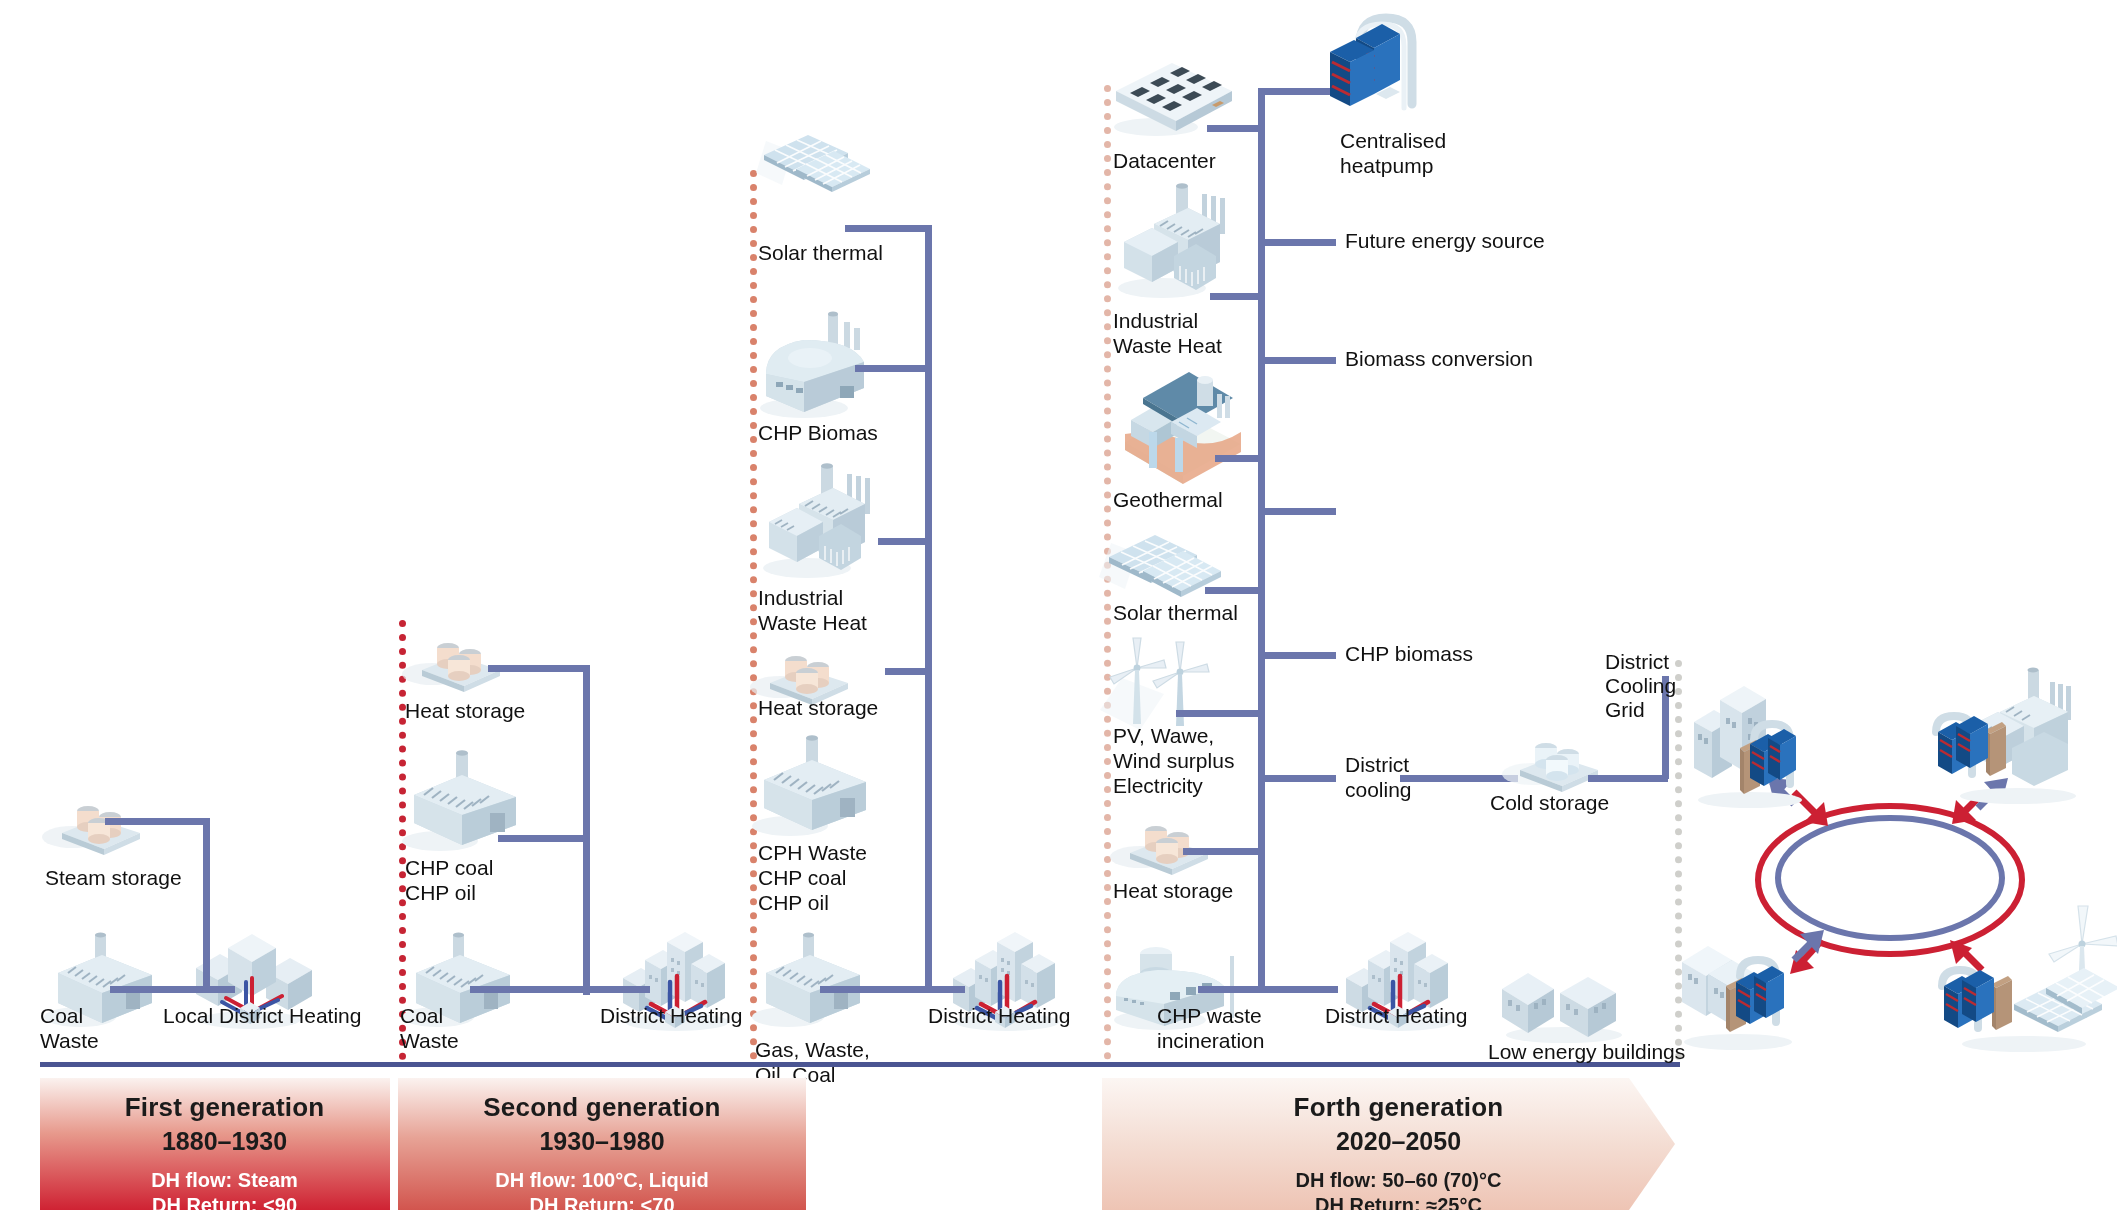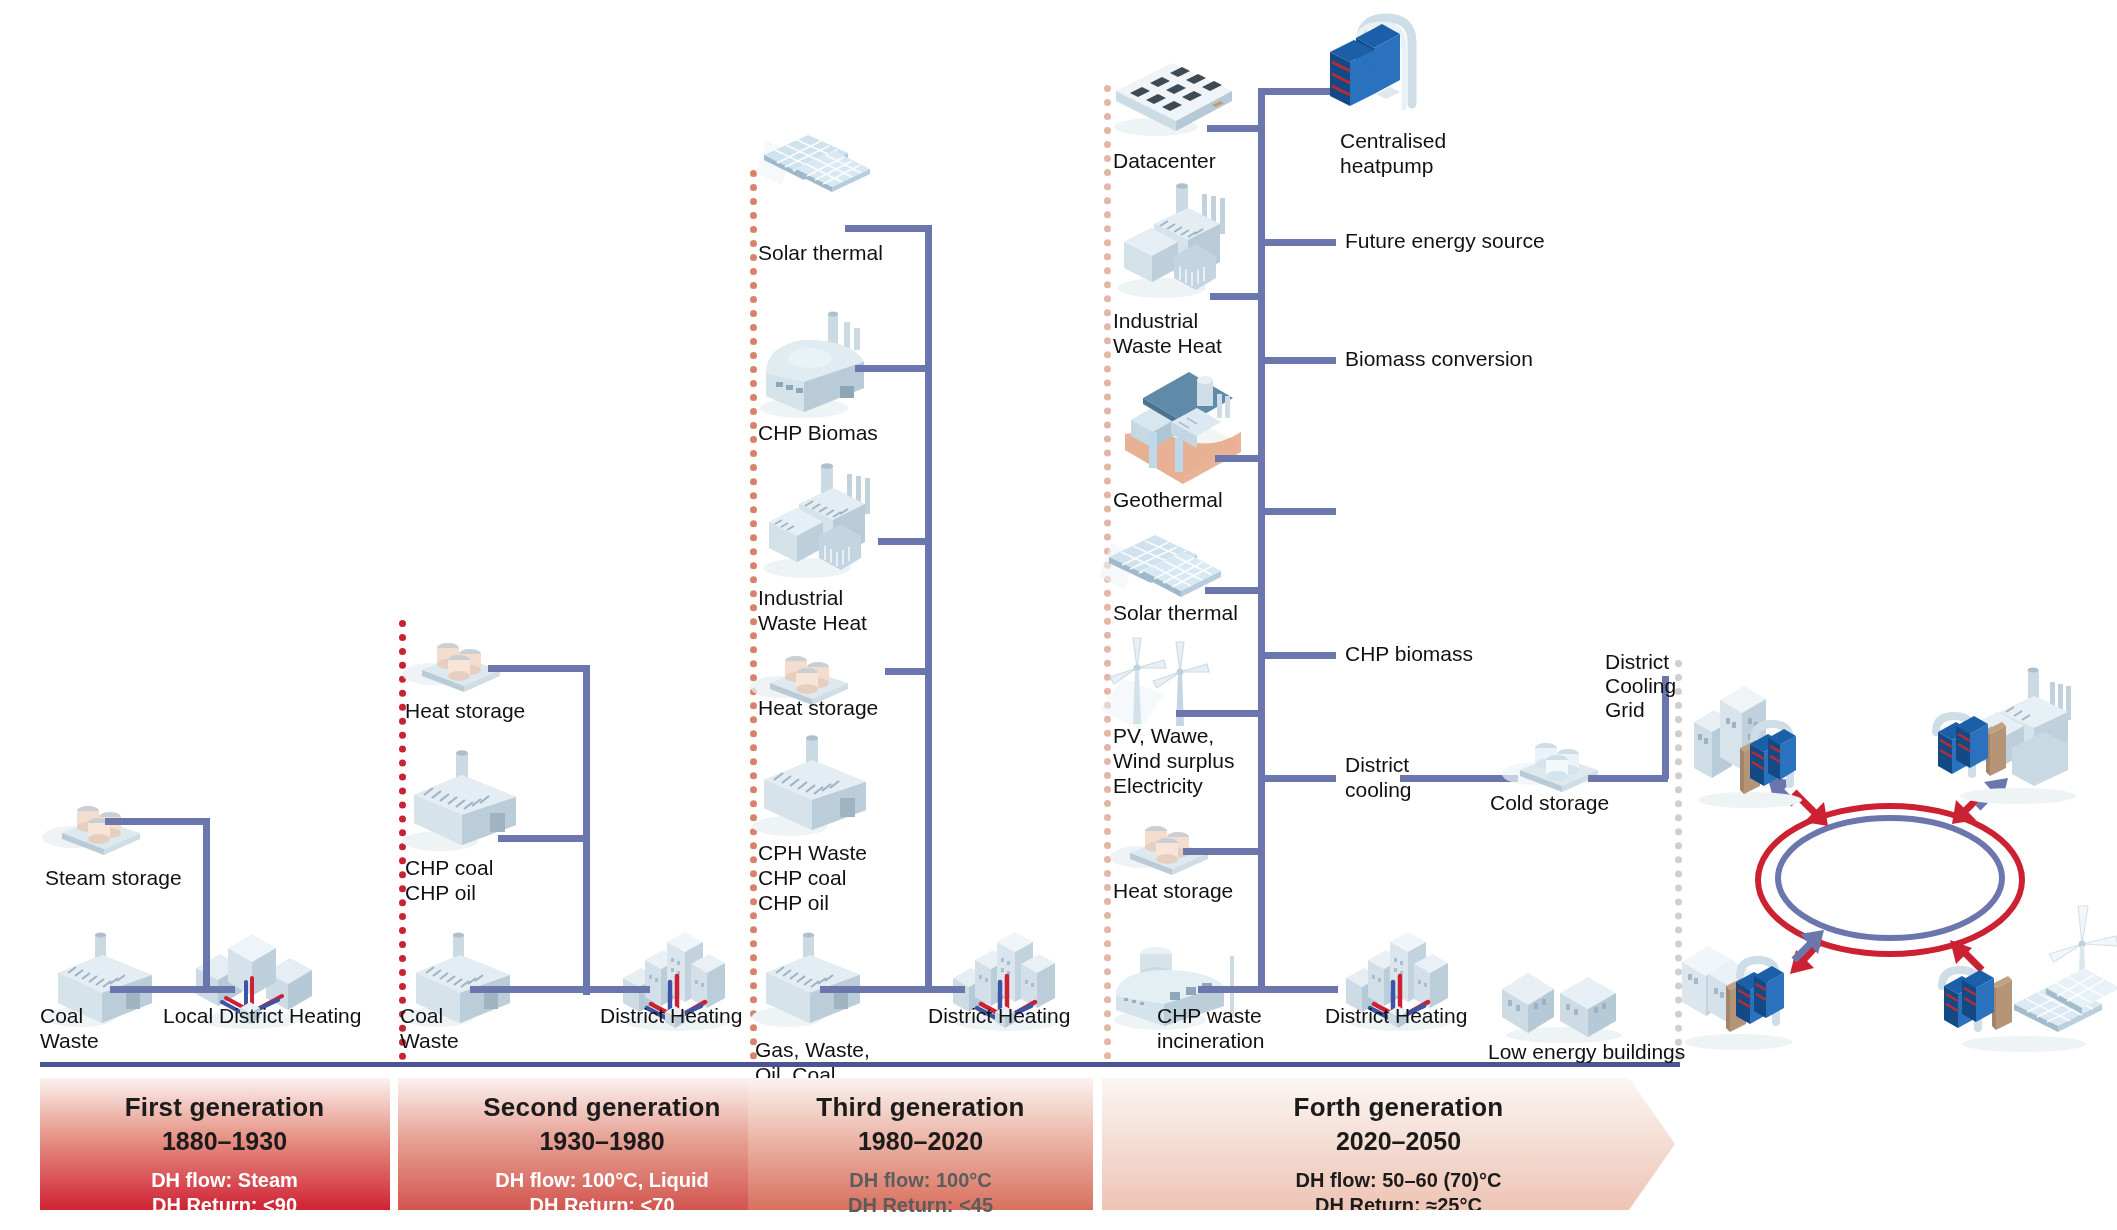--- a/index.html
+++ b/index.html
@@ -1005,28 +1005,20 @@
 
   <div class="genbar g2" style="left:398px;top:1078px;width:408px;height:132px;">
     <div class="gen-title">Second generation</div>
     <div class="gen-years">1930–1980</div>
     <div class="gen-flow">
       <div>DH flow: 100°C, Liquid</div>
       <div>DH Return: &lt;70</div>
     </div>
   </div>
 
-  <div class="genbar g3" style="left:748px;top:1078px;width:345px;height:132px;">
-    <div class="gen-title">Third generation</div>
-    <div class="gen-years">1980–2020</div>
-    <div class="gen-flow">
-      <div>DH flow: 100°C</div>
-      <div>DH Return: &lt;45</div>
-    </div>
-  </div>
 
   <div class="genbar g4" style="left:1102px;top:1078px;width:573px;height:132px;">
     <div class="gen-title" style="margin-left:20px;">Forth generation</div>
     <div class="gen-years" style="margin-left:20px;">2020–2050</div>
     <div class="gen-flow" style="margin-left:20px;">
       <div>DH flow: 50–60 (70)°C</div>
       <div>DH Return: ≈25°C</div>
     </div>
   </div>
 

